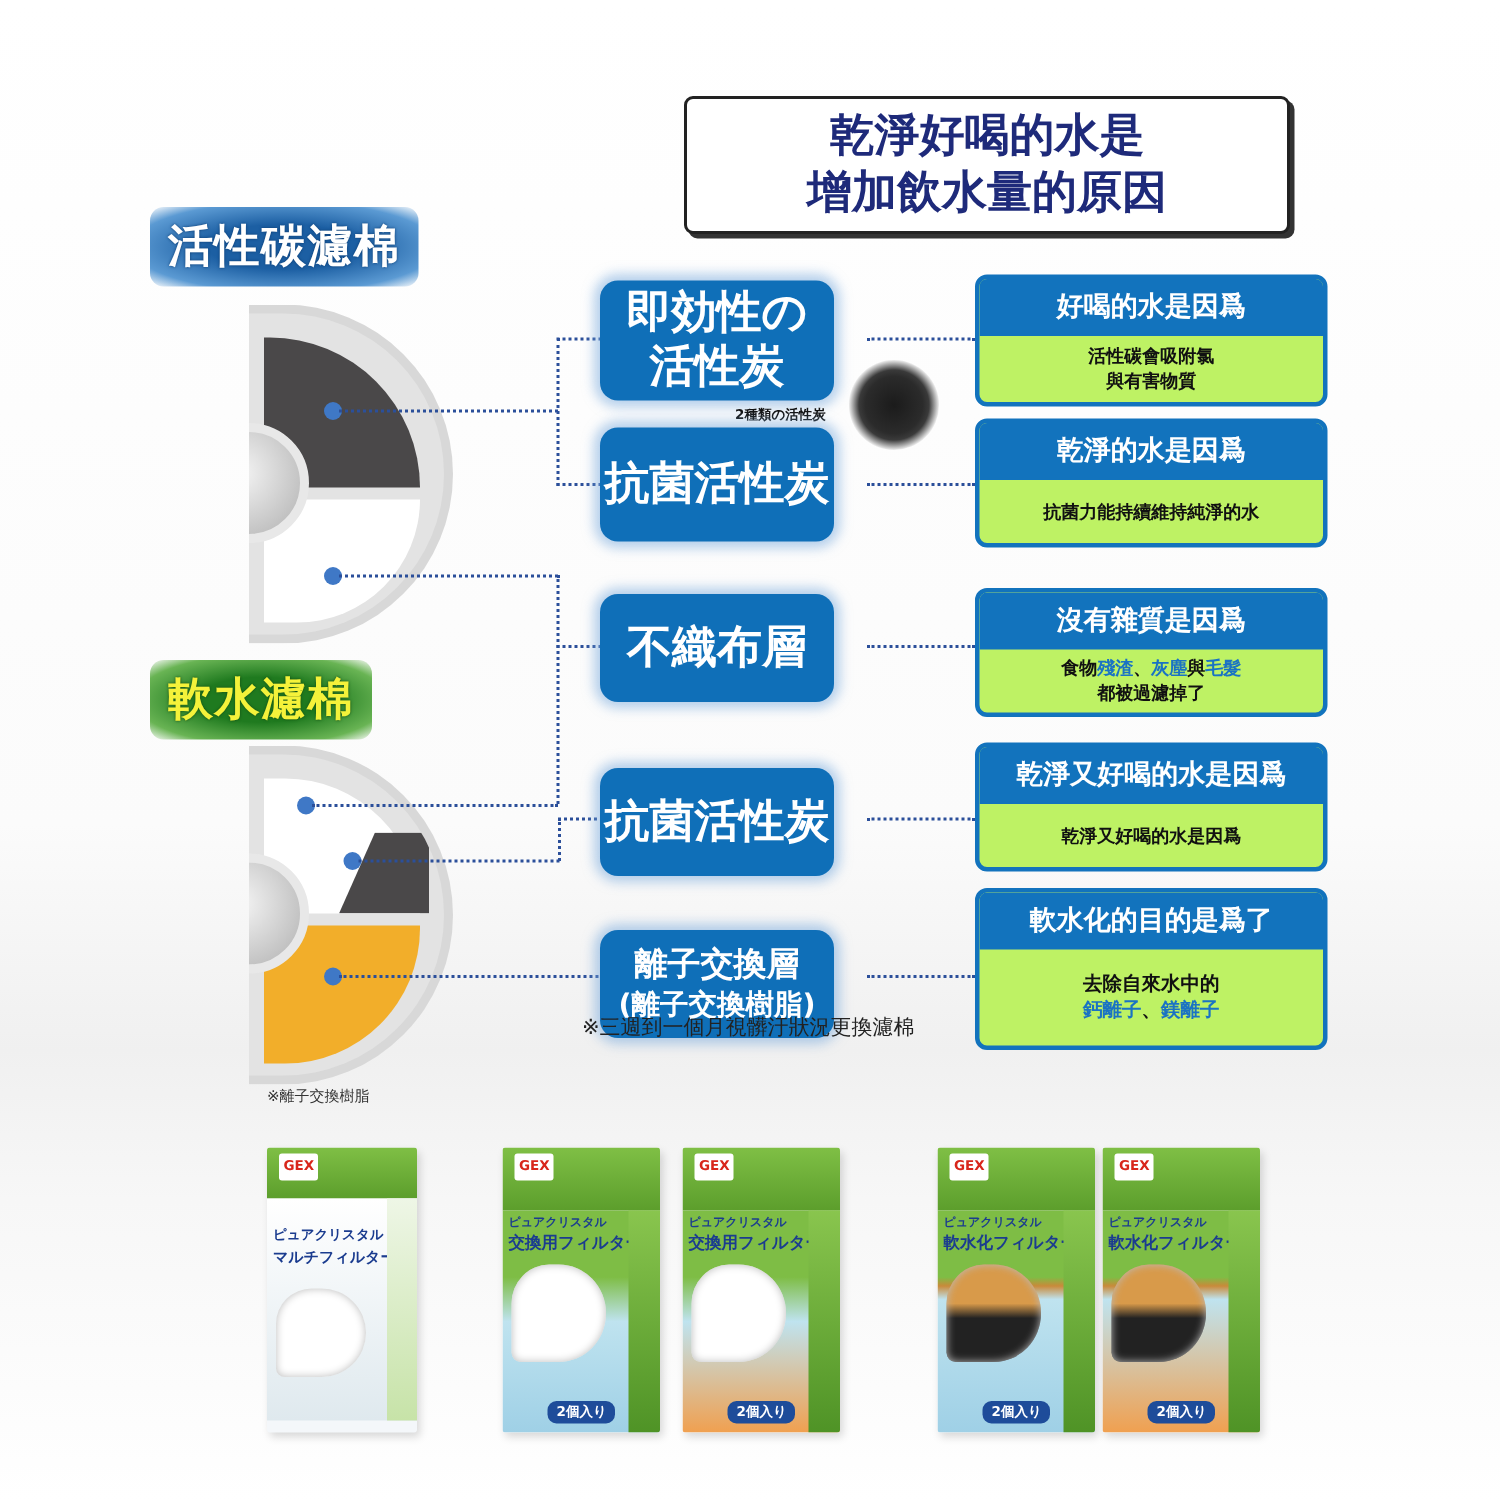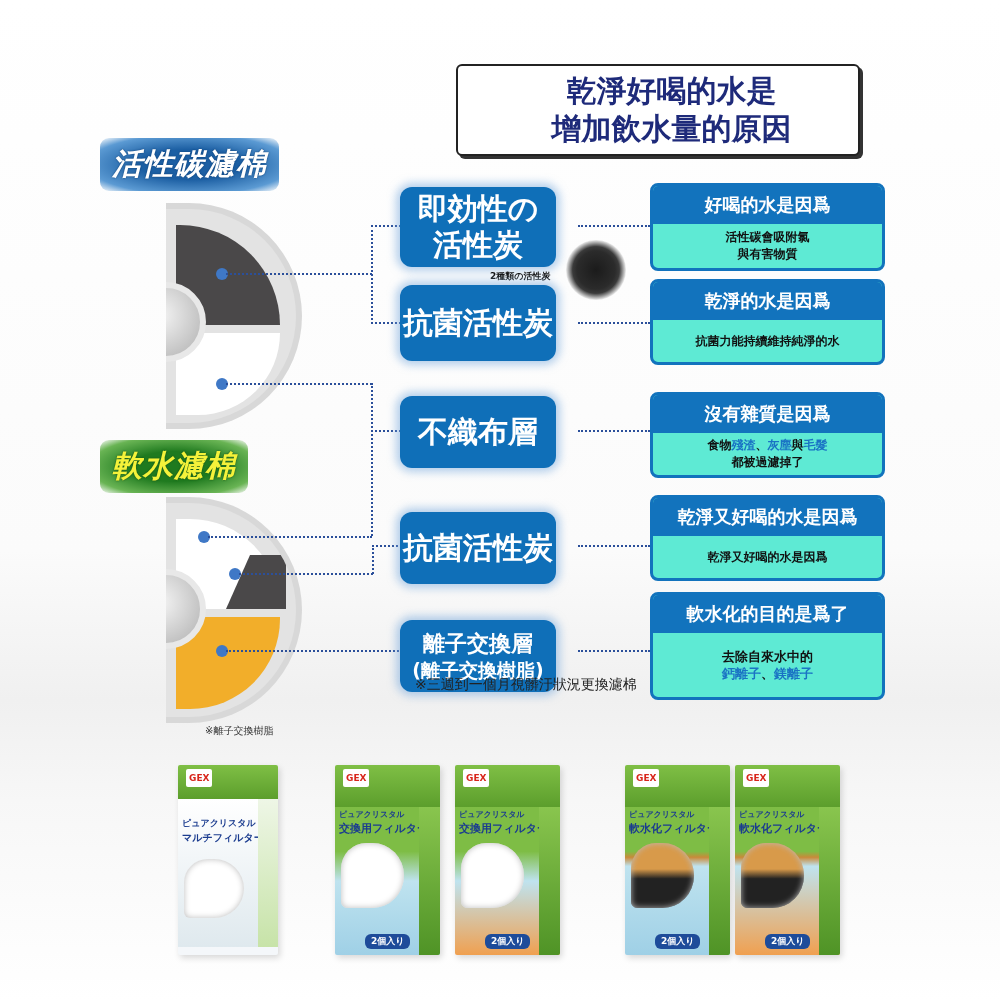--- a/index.html
+++ b/index.html
@@ -2,37 +2,36 @@
 <html><head>
 <meta charset="utf-8">
 <style>
   * { box-sizing: border-box; margin: 0; padding: 0; }
   html, body { width: 1000px; height: 1000px; overflow: hidden; }
   body {
     font-family: "DejaVu Sans", "Liberation Sans", sans-serif;
     background: linear-gradient(180deg, #ffffff 0%, #fbfbfb 55%, #f0f0f0 70%, #f7f7f7 80%, #ffffff 100%);
     position: relative;
   }
-  .abs { position: absolute; padding-left: 27px; }
+  .abs { position: absolute; }
 
   
   .title-box {
     left: 456px; top: 64px; width: 404px; height: 92px;
     border: 2px solid #222; border-radius: 6px;
     background: #fff;
     box-shadow: 3px 3px 0 #333;
     display: flex; flex-direction: column; align-items: center; justify-content: center;
     color: #1e2a7a; font-weight: bold; font-size: 30px; line-height: 38px;
   }
 
   
   .sec-label {
     font-weight: bold; font-size: 30px; color: #fff; padding: 6px 12px; border-radius: 9px;
     letter-spacing: 1px;
-    font-style: italic;
   }
   .sec-carbon { left: 100px; top: 138px; background: radial-gradient(ellipse at center, #1c5fa3 40%, #5b9ad3 80%, rgba(255,255,255,0) 100%); text-shadow: 0 0 2px #0a3a70; }
   .sec-soft { left: 100px; top: 440px; background: radial-gradient(ellipse at center, #1f7a1f 40%, #69b454 80%, rgba(255,255,255,0) 100%); color: #f4f23a; text-shadow: 0 0 2px #134a13; }
 
   
   .disc {
     width: 136px; height: 226px;
     border-radius: 0 113px 113px 0;
     background: #e3e3e3;
     border: 6px solid #d8d8d8;
@@ -67,21 +66,21 @@
 
   .charcoal {
     position: absolute; left: 566px; top: 240px; width: 60px; height: 60px; border-radius: 50%;
     background: radial-gradient(circle, #1b1b1b 0%, #2b2b2b 45%, #3a3a3a 55%, #e6e6e6 70%, #fafafa 100%);
   }
   .charcoal-caption { position: absolute; left: 490px; top: 270px; font-size: 9px; font-weight: bold; color: #111; }
 
   
   .card {
     position: absolute; left: 650px; width: 235px;
-    border: 3px solid #1273bd; border-radius: 8px; background: #5eead4; overflow: hidden;
+    border: 3px solid #1273bd; border-radius: 8px; background: #bef264; overflow: hidden;
   }
   .card-head {
     background: #1273bd; color: #fff; font-weight: bold; font-size: 18px; text-align: center;
     height: 38px; line-height: 38px;
   }
   .card-body {
     color: #111; font-weight: bold; font-size: 12px; text-align: center;
     display: flex; flex-direction: column; align-items: center; justify-content: center;
     line-height: 17px;
   }

